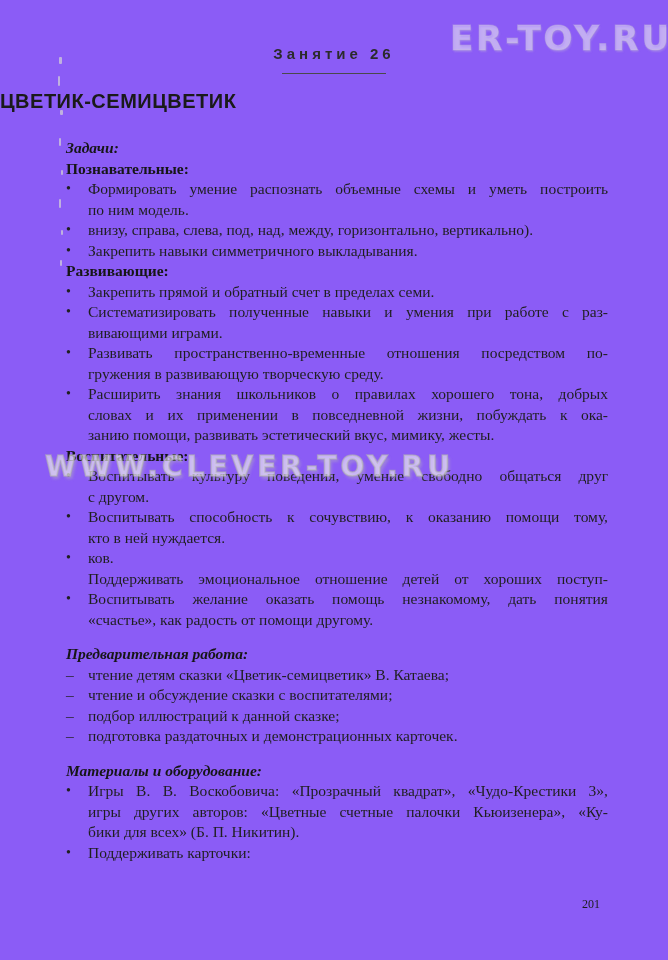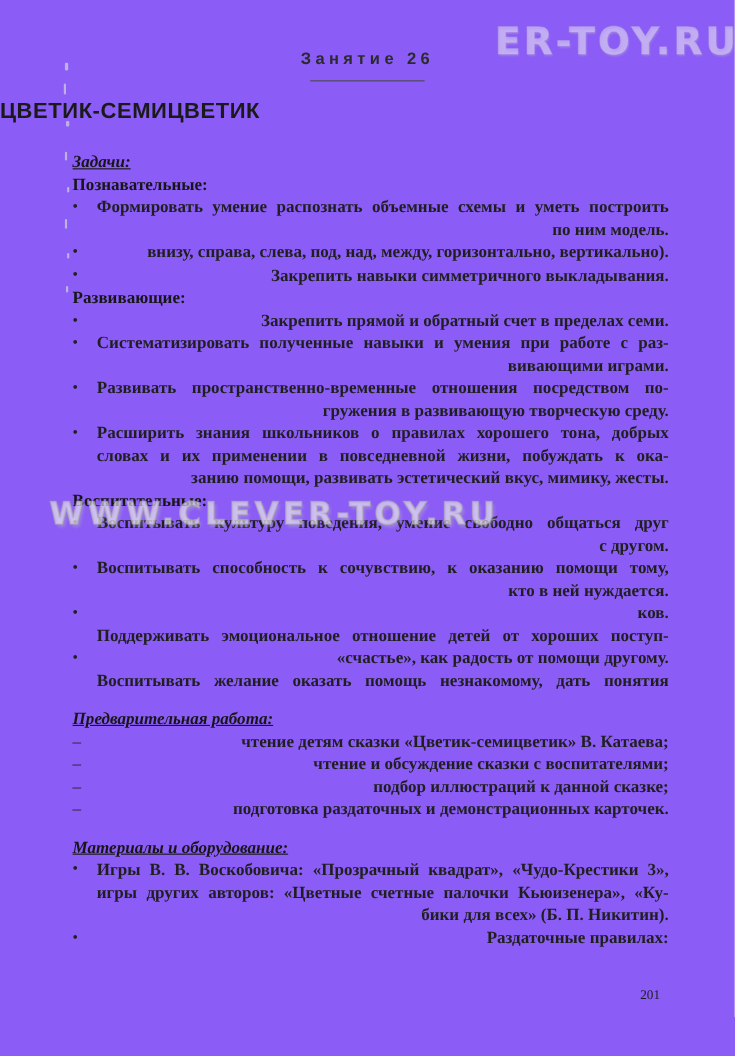--- a/index.html
+++ b/index.html
@@ -44,32 +44,32 @@
     line-height: 26px;
   }
   .content {
     position: absolute;
     top: 138px; left: 66px;
     width: 542px;
     font-size: 15.5px;
     line-height: 20.5px;
   }
   .heading { color: #161616; }
-  .h-bi { font-weight: bold; font-style: italic; text-decoration: underline; }
+  .h-bi { font-weight: bold; font-style: italic; }
   .h-b  { font-weight: bold; }
   .item { display: flex; }
   .marker {
     flex: 0 0 22px;
     width: 22px;
     color: #1f1f1f;
   }
   .marker.bullet { font-size: 14px; }
-  .lines { flex: 1 1 auto; min-width: 0; font-weight: bold; }
+  .lines { flex: 1 1 auto; min-width: 0; }
   .line.j { text-align: justify; text-align-last: justify; }
-  .line.l { text-align: right; }
+  .line.l { text-align: left; }
   .spacer { height: 14px; }
   .page-number {
     position: absolute;
     top: 897px; right: 68px;
     font-size: 12px;
     color: #1c1c1c;
   }
   .wm {
     position: absolute;
     white-space: nowrap;
@@ -187,22 +187,22 @@
       <div class="item">
         <span class="marker bullet">•</span>
         <div class="lines">
           <div class="line l">ков.</div>
           <div class="line j">Поддерживать эмоциональное отношение детей от хороших поступ-</div>
         </div>
       </div>
       <div class="item">
         <span class="marker bullet">•</span>
         <div class="lines">
+          <div class="line j">Воспитывать желание оказать помощь незнакомому, дать понятия</div>
           <div class="line l">«счастье», как радость от помощи другому.</div>
-          <div class="line j">Воспитывать желание оказать помощь незнакомому, дать понятия</div>
         </div>
       </div>
       <div class="spacer"></div>
       <div class="heading h-bi">Предварительная работа:</div>
       <div class="item">
         <span class="marker dash">–</span>
         <div class="lines">
           <div class="line l">чтение детям сказки «Цветик-семицветик» В. Катаева;</div>
         </div>
       </div>
@@ -230,21 +230,21 @@
         <span class="marker bullet">•</span>
         <div class="lines">
           <div class="line j">Игры В. В. Воскобовича: «Прозрачный квадрат», «Чудо-Крестики 3»,</div>
           <div class="line j">игры других авторов: «Цветные счетные палочки Кьюизенера», «Ку-</div>
           <div class="line l">бики для всех» (Б. П. Никитин).</div>
         </div>
       </div>
       <div class="item">
         <span class="marker bullet">•</span>
         <div class="lines">
-          <div class="line l">Раздаточные правилах:</div>
+          <div class="line l">Поддерживать карточки:</div>
         </div>
       </div>
     </div>
 
   <div class="wm wm-center">WWW.CLEVER-TOY.RU</div>
 
   <div class="artifact a1"></div>
   <div class="artifact a2"></div>
   <div class="artifact a3"></div>
   <div class="artifact a4"></div>

